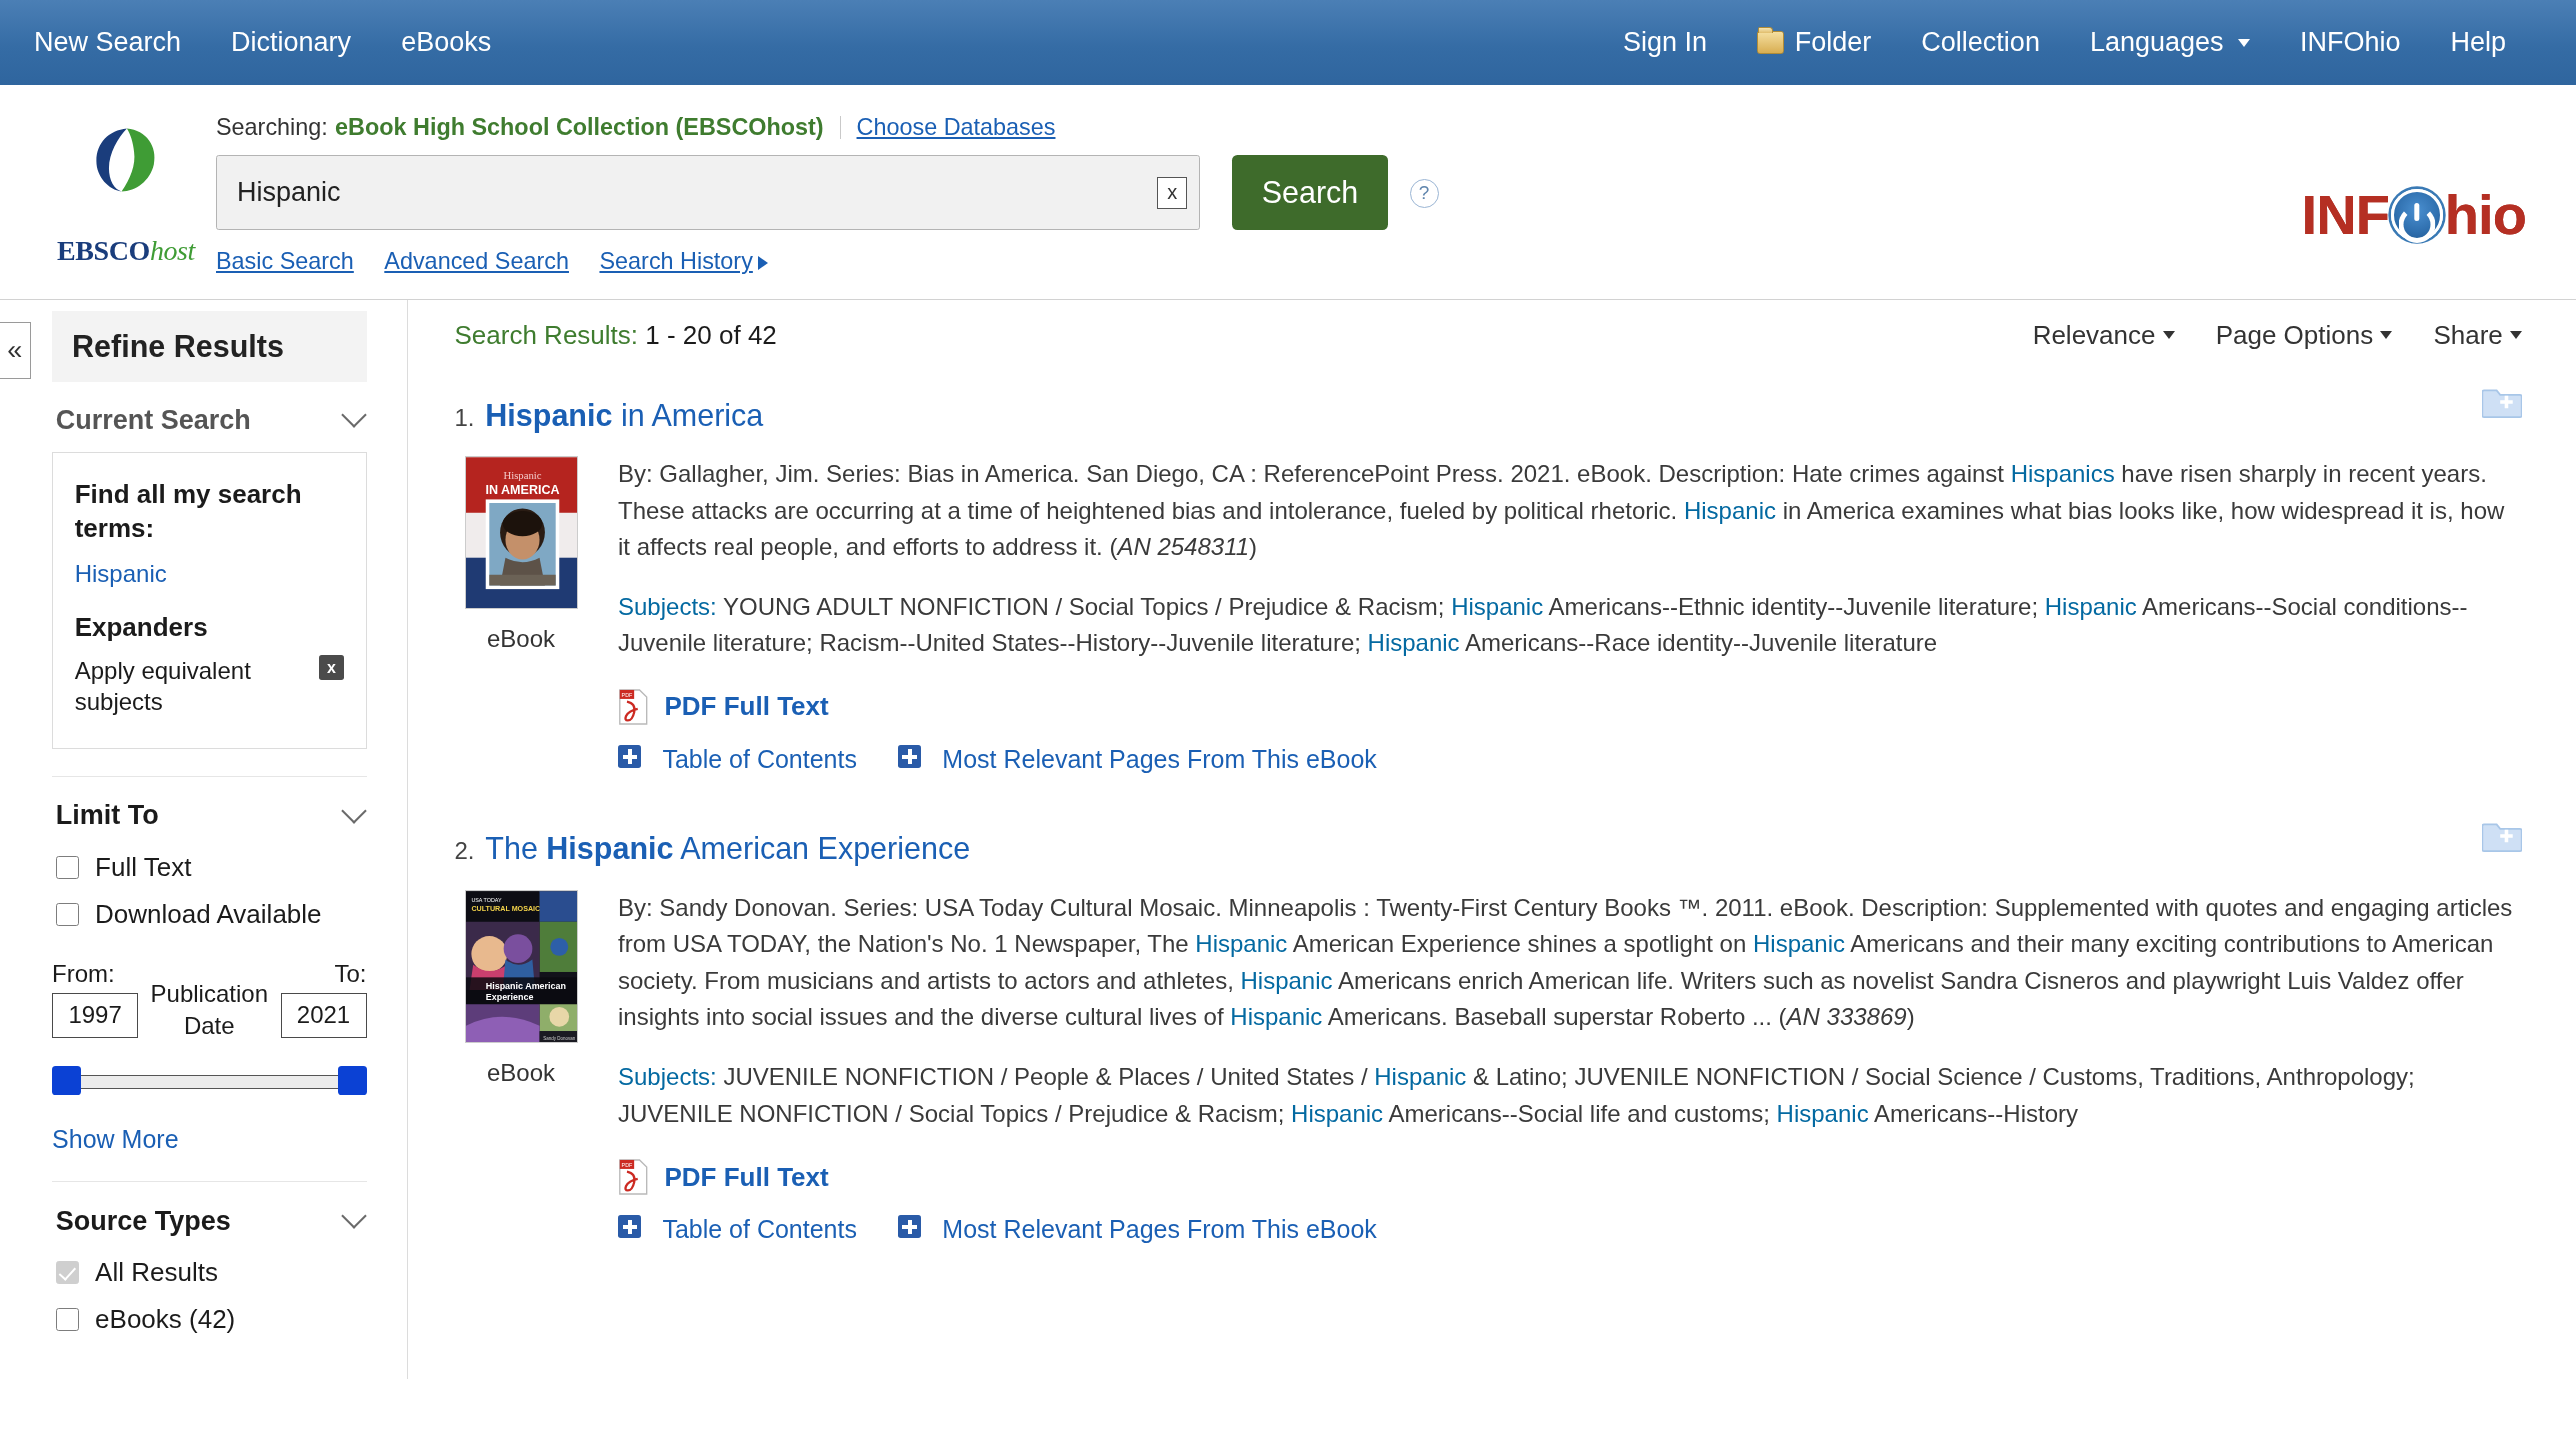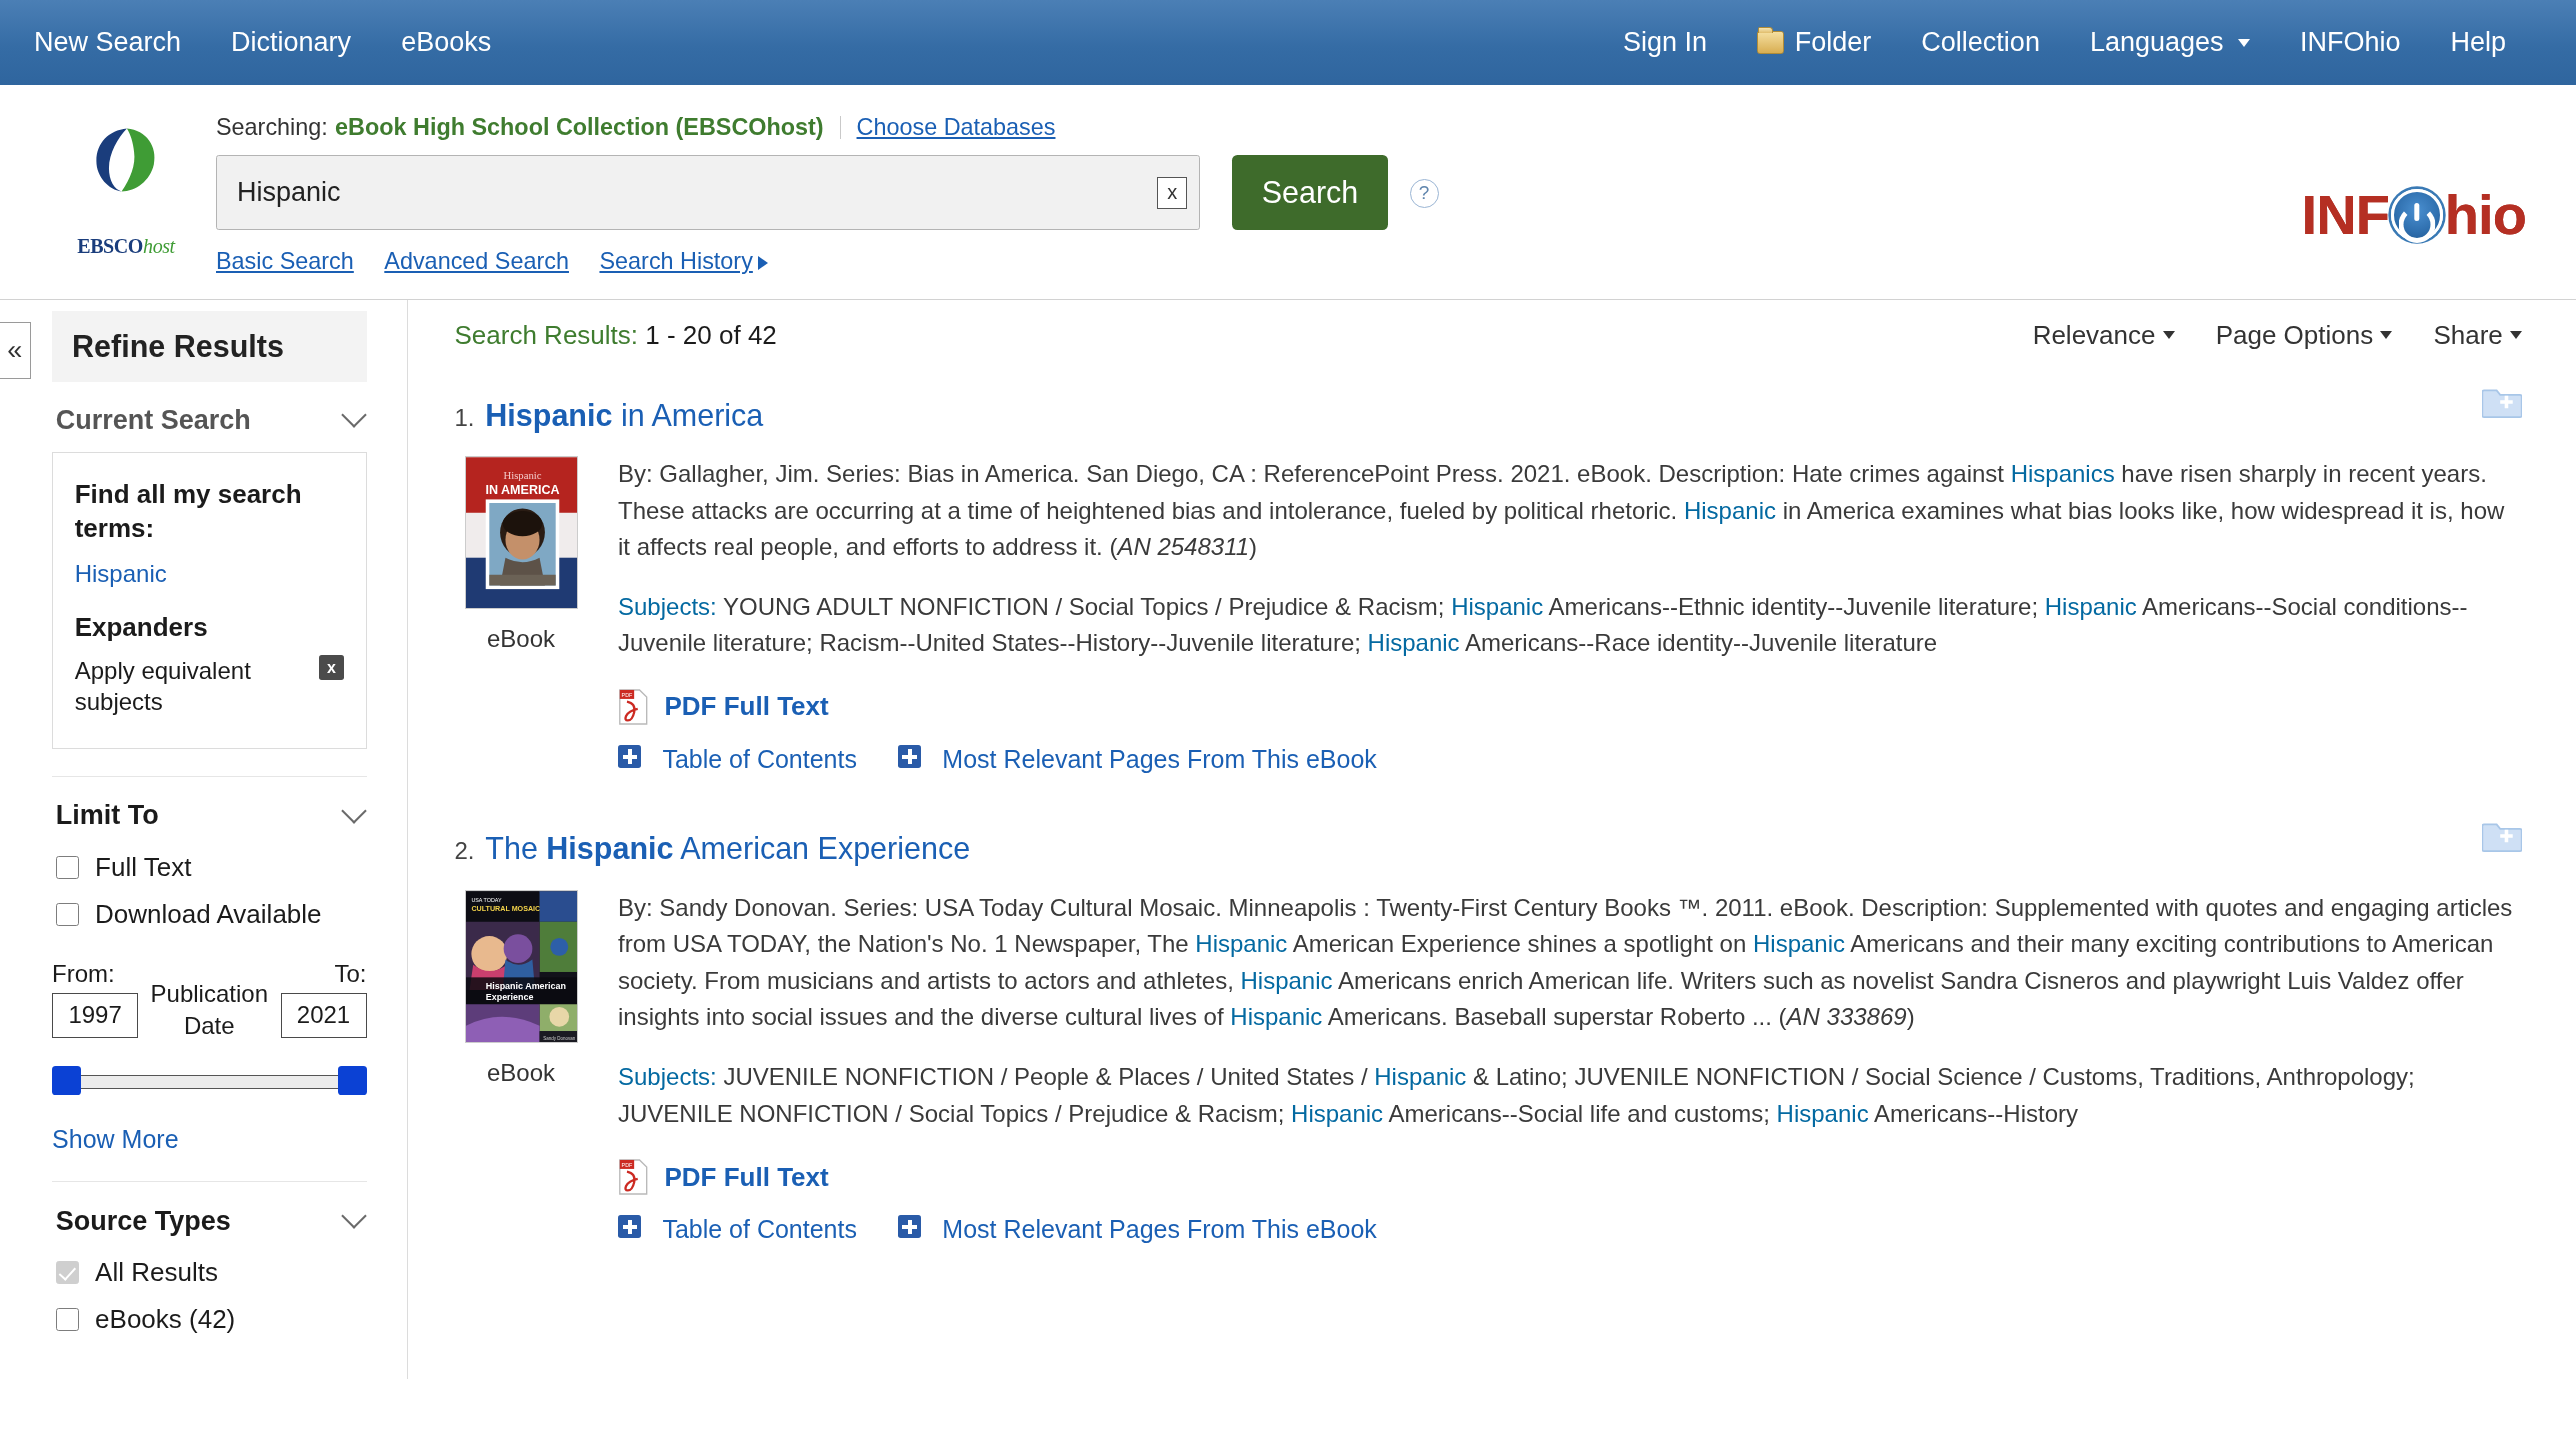--- a/index.html
+++ b/index.html
@@ -79,21 +79,21 @@
     flex: 0 0 180px;
   }
   .ebsco-mark {
     width: 70px; height: 70px;
     margin: 0 auto 5.4px auto;
     position: relative;
     overflow: hidden;
   }
   .ebsco-mark svg { display: block; }
   .ebsco-word {
-    font-size: 20px;
+    font-size: 28px;
     font-weight: bold;
     letter-spacing: -0.4px;
     margin-top: 40px;
   }
   .ebsco-word .b1 { color: #1a3d7c; font-family: "Liberation Serif", serif; }
   .ebsco-word .b2 { color: #3f9c35; font-style: italic; font-family: "Liberation Serif", serif; font-weight: normal;}
 
   .searchcol { flex: 1; padding-top: 9px; }
   .searching-line {
     font-size: 23.4px;

